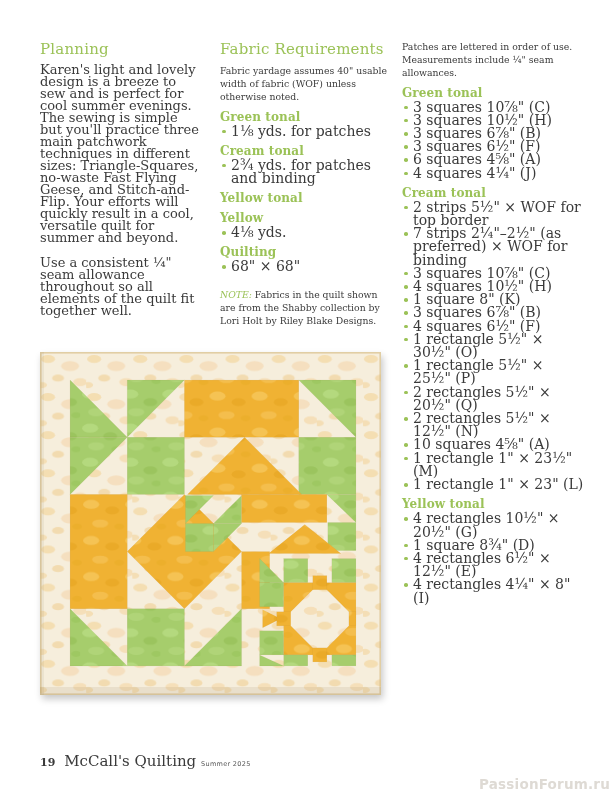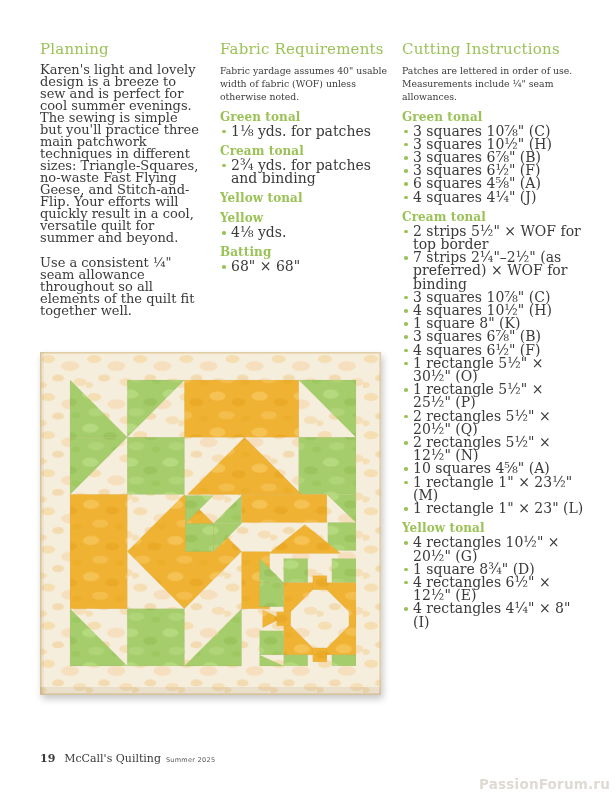--- a/index.html
+++ b/index.html
@@ -34,21 +34,21 @@
   .note .note-label{color:#9bc257;font-style:italic;}
   #quilt-photo{
     position:absolute;left:40px;top:352px;width:341px;height:343px;
     box-shadow:2px 4px 7px rgba(0,0,0,0.22);
   }
   #quilt-photo svg{display:block;width:100%;height:100%;}
   #page-footer{
     position:absolute;left:40px;top:752px;font-size:9px;white-space:nowrap;
   }
   #page-footer .page-num{font-weight:bold;font-size:11px;}
-  #page-footer .mag{font-size:11px;margin-left:6px;margin-top:35px;}
+  #page-footer .mag{font-size:15px;margin-left:6px;margin-top:35px;}
   #page-footer .issue{
     font-family:"DejaVu Sans","Liberation Sans",sans-serif;
     font-size:6.5px;color:#555;margin-left:2px;letter-spacing:0.3px;
   }
   #watermark{
     position:absolute;right:6px;top:776px;
     font-family:"DejaVu Sans","Liberation Sans",sans-serif;
     font-size:13.5px;font-weight:bold;color:#dedad4;
     text-shadow:0 1px 0 #ffffff;letter-spacing:0.2px;
   }
@@ -76,29 +76,29 @@
     <li>2¾ yds. for patches and binding</li>
   </ul>
 
   <h3 class="subhead">Yellow tonal</h3>
 
   <h3 class="subhead">Yellow</h3>
   <ul class="items">
     <li>4⅛ yds.</li>
   </ul>
 
-  <h3 class="subhead">Batting</h3>
+  <h3 class="subhead">Quilting</h3>
   <ul class="items">
     <li>68" × 68"</li>
   </ul>
 
+  <p class="note"><span class="note-label">NOTE:</span><span> Fabrics in the quilt shown are from the Shabby collection by Lori Holt by Riley Blake Designs.</span></p>
 </div>
 
 <div class="col" id="col-cutting">
-  <h2 class="section-title">Cutting Instructions</h2>
   <p class="intro">Patches are lettered in order of use. Measurements include ¼" seam allowances.</p>
 
   <h3 class="subhead">Green tonal</h3>
   <ul class="items">
     <li>3 squares 10⅞" (C)</li>
     <li>3 squares 10½" (H)</li>
     <li>3 squares 6⅞" (B)</li>
     <li>3 squares 6½" (F)</li>
     <li>6 squares 4⅝" (A)</li>
     <li>4 squares 4¼" (J)</li>

